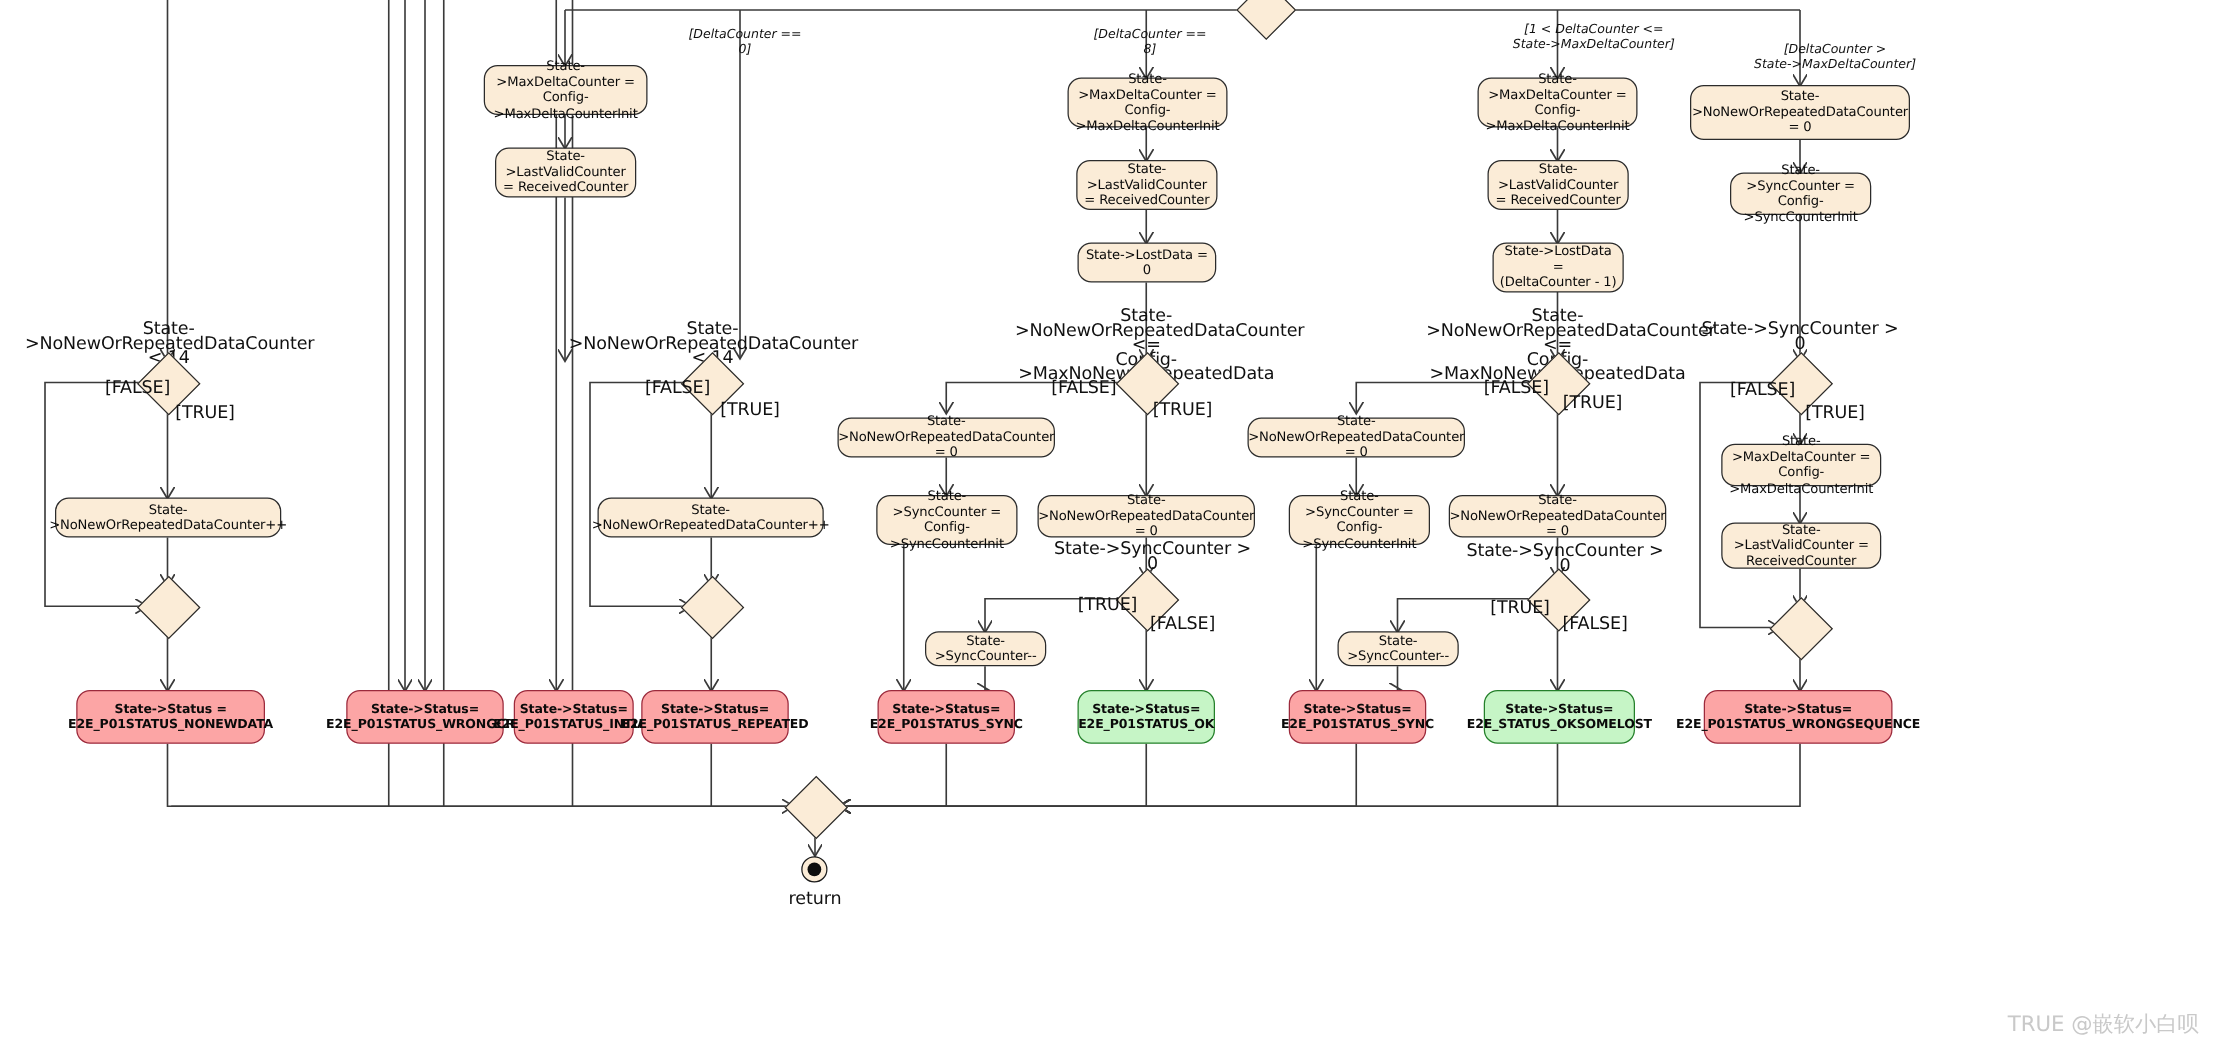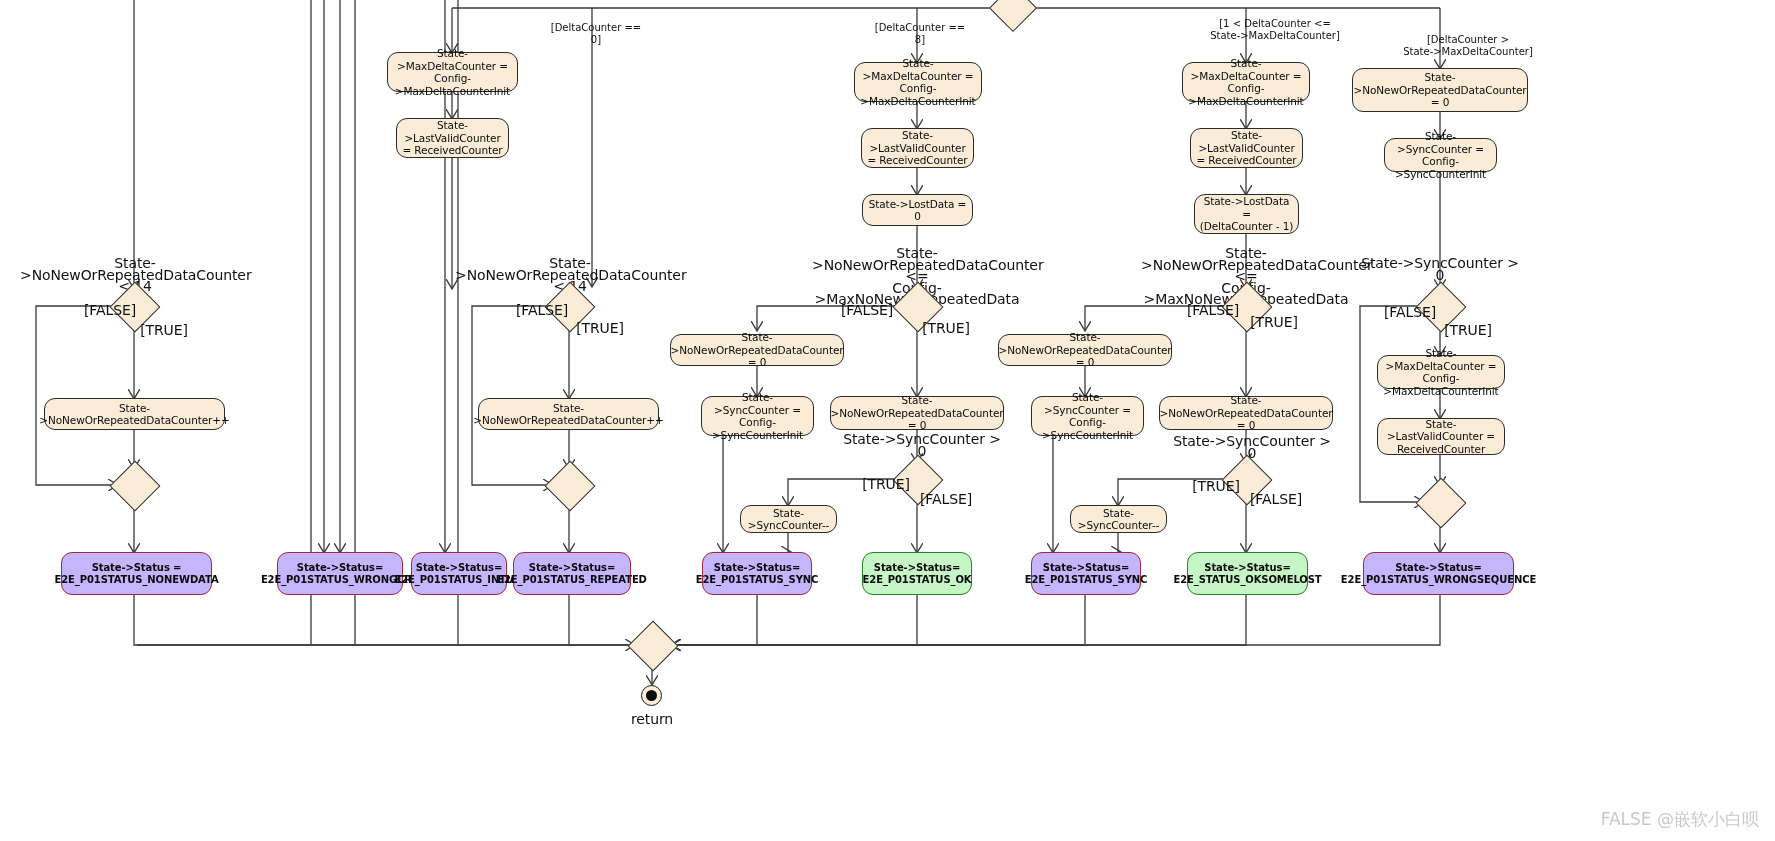--- a/index.html
+++ b/index.html
@@ -32,21 +32,21 @@
     justify-content: center;
     text-align: center;
     font-size: 10.5px;
     line-height: 12.5px;
     color: #0a0a0a;
     padding: 2px 4px;
     white-space: pre-line;
     letter-spacing: -0.1px;
   }
   .node.status {
-    background: #c4b5fd;
+    background: #fca5a5;
     border-color: #9c2a3c;
     font-weight: bold;
     font-size: 10px;
     line-height: 12px;
   }
   .node.status.ok {
     background: #c6f5c6;
     border-color: #25812b;
   }
   .diamond {
@@ -90,20 +90,21 @@
     color: #c9c9c9;
     font-family: "DejaVu Sans", "Liberation Sans", sans-serif;
   }
   .toplabel {
     position: absolute;
     font-size: 10px;
     color: #101010;
     text-align: center;
     white-space: pre-line;
     line-height: 11.5px;
+    font-style: italic;
   }
 </style>
 </head>
 <body>
 
 <div id="canvas">
 
   <svg id="edges" viewBox="0 0 1775 841" xmlns="http://www.w3.org/2000/svg">
     <defs>
       <marker id="arrow" viewBox="0 0 12 12" refX="9" refY="6" markerWidth="9" markerHeight="9" orient="auto-start-reverse">
@@ -320,14 +321,14 @@
   <div class="diamond" style="left:1423px; top:485px;"></div>
 
   <div class="node status" style="left:1363px; top:552px; width:151px; height:43px;">State-&gt;Status=
 E2E_P01STATUS_WRONGSEQUENCE</div>
 
   <div class="diamond" style="left:635px; top:628px;"></div>
   <div class="final-outer" style="left:641px; top:685px;"></div>
   <div class="final-inner" style="left:646px; top:690px;"></div>
   <div class="label" style="left:622px; top:714px; width:60px;">return</div>
 
-  <div class="watermark">FALSE @嵌软小白呗</div>
+  <div class="watermark">TRUE @嵌软小白呗</div>
 </div>
 
 </body></html>

